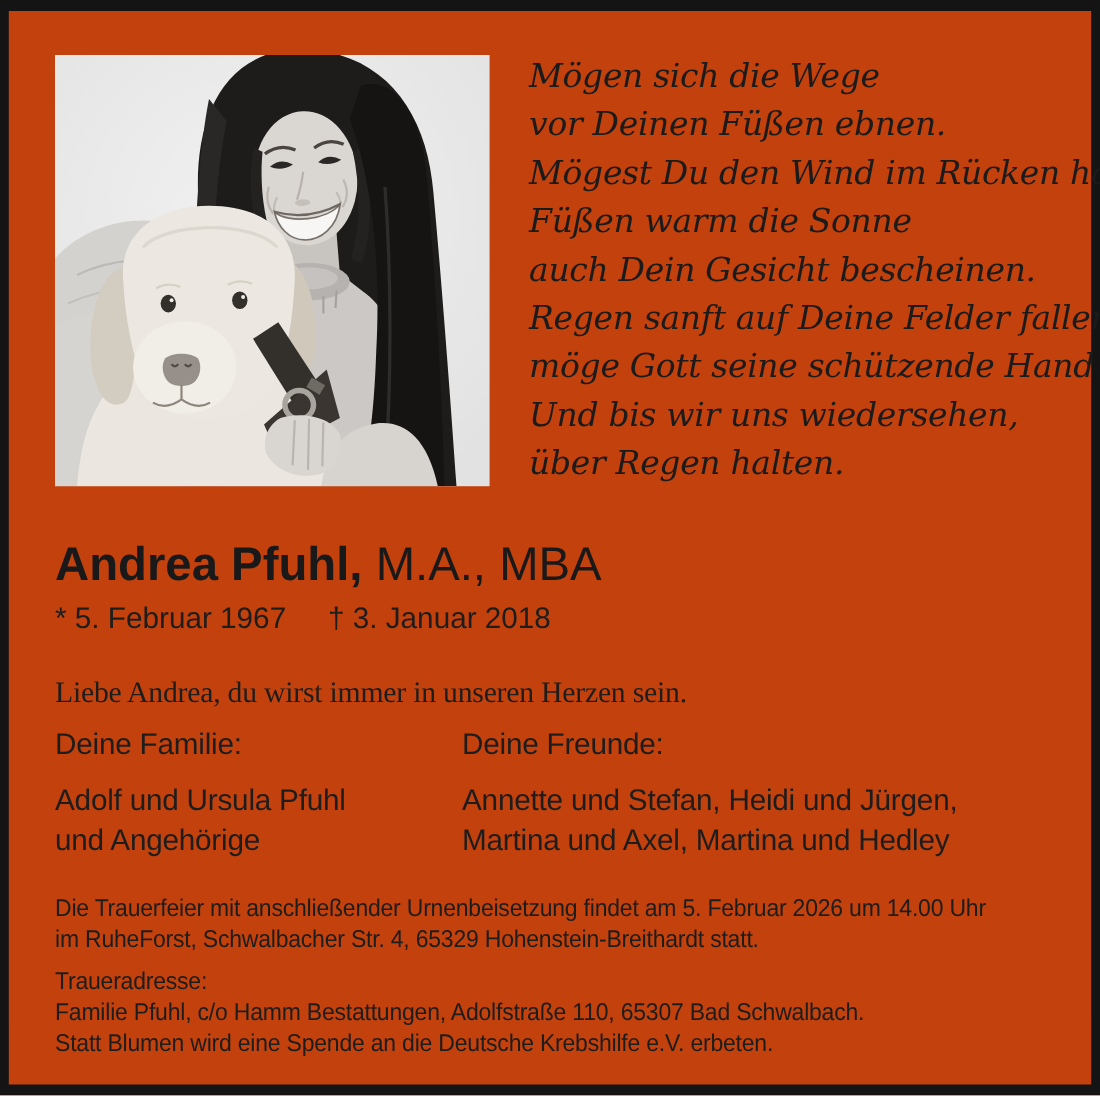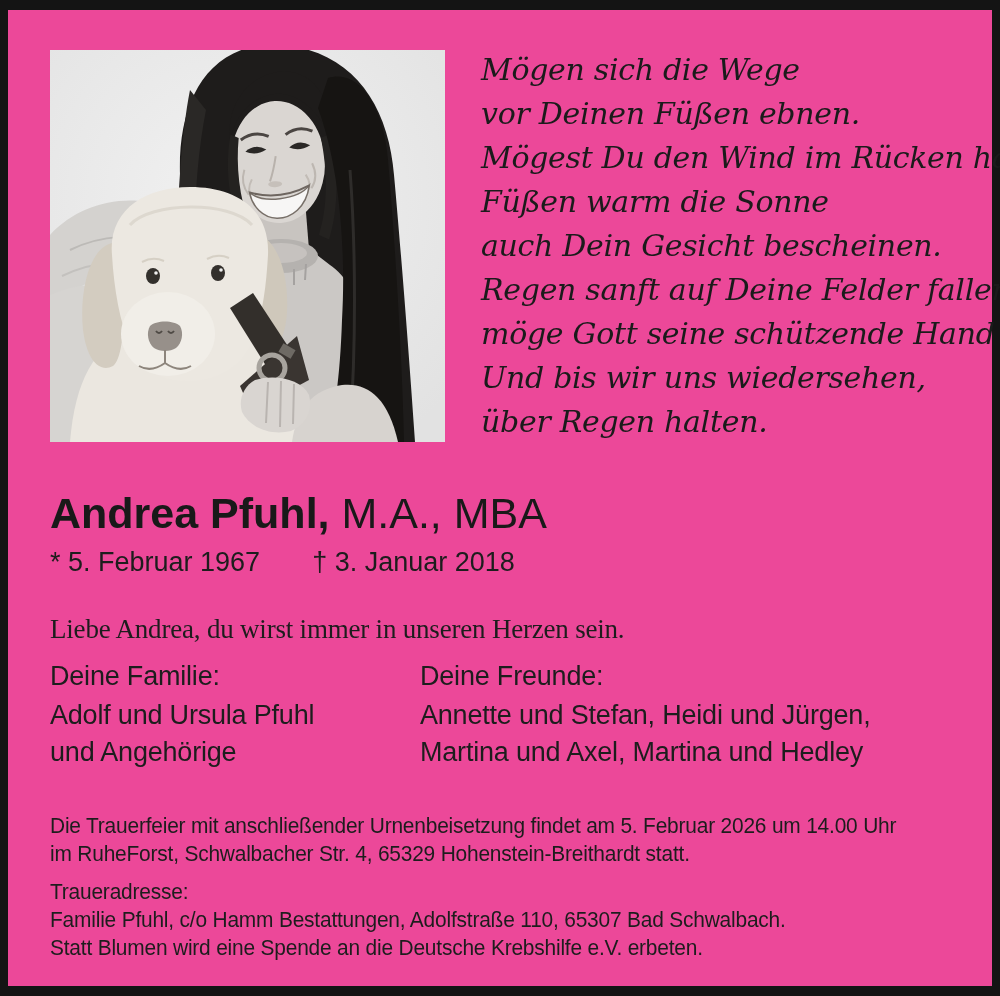--- a/index.html
+++ b/index.html
@@ -1,19 +1,19 @@
 <!DOCTYPE html>
 <html><head>
 <meta charset="utf-8">
 <style>
   html,body{margin:0;padding:0;background:#ffffff;}
   .page{
     position:relative;
     width:1000px;height:996px;
-    background:#ec4899;
+    background:#c2410c;
     box-sizing:border-box;
     overflow:hidden;
     font-family:"Liberation Sans", sans-serif;
     color:#1c1c1c;
   }
   .frame{
     position:absolute;inset:0;
     border-style:solid;border-color:#141414;
     border-width:10px 8px 10px 8px;
     pointer-events:none;
@@ -37,35 +37,35 @@
   
   .name{
     position:absolute;left:50px;top:488px;
     font-size:43px;line-height:1.2;
     color:#191919;white-space:nowrap;
   }
   .name .bold{font-weight:bold;}
   .dates{
     position:absolute;left:50px;top:546px;
     font-size:27px;line-height:1.2;
-    display:flex;gap:52px;white-space:nowrap;
+    display:flex;gap:38px;white-space:nowrap;
     color:#1d1d1d;
   }
   
   .tribute{
     position:absolute;left:50px;top:612px;
     font-size:27px;line-height:34px;letter-spacing:-0.2px;
     white-space:nowrap;color:#1d1d1d;font-family:Liberation Serif, serif;
   }
   .col{
     position:absolute;top:659px;
     font-size:27px;line-height:37px;letter-spacing:-0.2px;
     color:#1d1d1d;white-space:nowrap;
   }
-  .col .hdr{line-height:34px;margin-bottom:4px;}
+  .col .hdr{line-height:34px;margin-bottom:16px;}
   .col-left{left:50px;}
   .col-right{left:420px;}
   
   .funeral, .address{
     position:absolute;left:50px;
     font-size:22px;line-height:28px;
     color:#1d1d1d;white-space:nowrap;
     transform:scaleX(0.95);transform-origin:left top;
     letter-spacing:-0.2px;
   }

